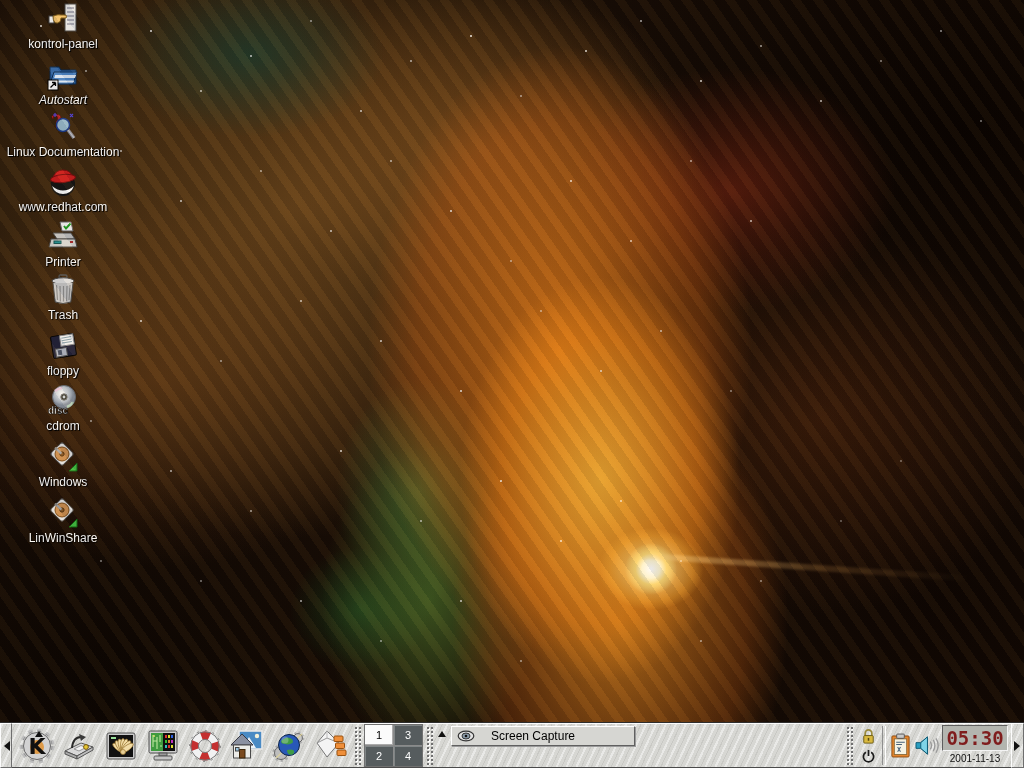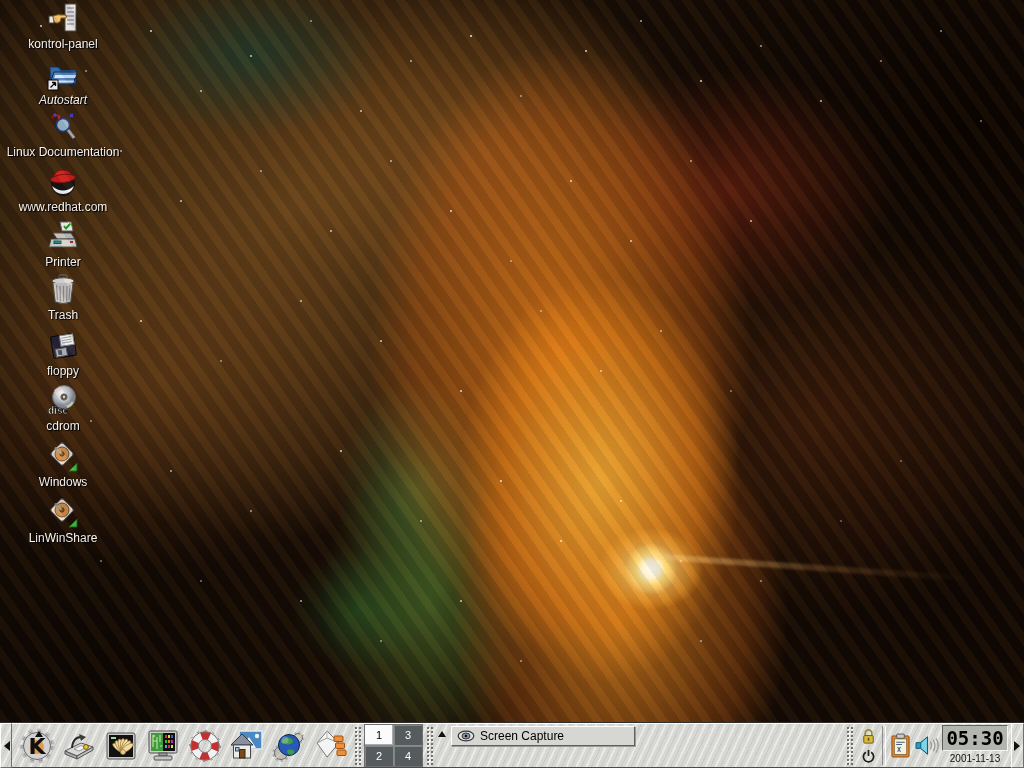--- a/index.html
+++ b/index.html
@@ -127,34 +127,34 @@
     background:#565c5e;color:#fff;font-size:11px;line-height:20px;text-align:center;cursor:pointer;
     box-shadow:inset 1px 1px 0 rgba(255,255,255,.25);
   }
   .pager .cell.active{background:#fbfbfb;color:#000;box-shadow:inset -1px -1px 0 #aaa;}
   .taskbar{flex:1 1 auto;position:relative;}
   .tb-arrow{position:absolute;left:3px;top:4px;cursor:pointer;}
   .task-btn{
     position:absolute;left:16px;top:3px;width:184px;height:20px;
     background:#d6d6d2;border:1px solid;border-color:#ffffff #606060 #606060 #ffffff;
     box-shadow:1px 1px 0 #9a9a9a;
-    display:flex;align-items:center;gap:5px;padding:0 5px;box-sizing:border-box;cursor:pointer;
+    display:flex;align-items:center;gap:16px;padding:0 5px;box-sizing:border-box;cursor:pointer;
     font-family:"Liberation Sans",sans-serif;font-size:12px;color:#000;
   }
   .task-btn svg{width:18px;height:12px;flex:0 0 auto;}
   .lockout{flex:0 0 26px;display:flex;flex-direction:column;align-items:center;justify-content:space-around;padding:2px 0;}
   .tray-btn{border:none;background:transparent;padding:0;cursor:pointer;display:flex;align-items:center;justify-content:center;}
   .vsep{flex:0 0 2px;margin:3px 1px;border-left:1px solid #8e8e8e;border-right:1px solid #fff;}
   .tray{flex:0 0 26px;display:flex;align-items:center;justify-content:center;}
   .clockwidget{flex:0 0 72px;display:flex;flex-direction:column;align-items:stretch;cursor:default;}
   .lcd{
     margin:2px 3px 0 3px;height:24px;line-height:24px;text-align:center;
     background:#b3b5af;
     border:1px solid;border-color:#5e5e5e #f4f4f4 #f4f4f4 #5e5e5e;
-    font-family:"DejaVu Sans Mono",monospace;font-weight:bold;font-size:19px;color:#000000;
+    font-family:"DejaVu Sans Mono",monospace;font-weight:bold;font-size:19px;color:#7f1d1d;
     letter-spacing:0px;
   }
   .dateline{font-size:10px;text-align:center;color:#111;line-height:15px;}
 </style>
 </head>
 <body>
 
 <div class="desktop">
   <div class="stars"></div>
   <div class="star-flare"></div>

